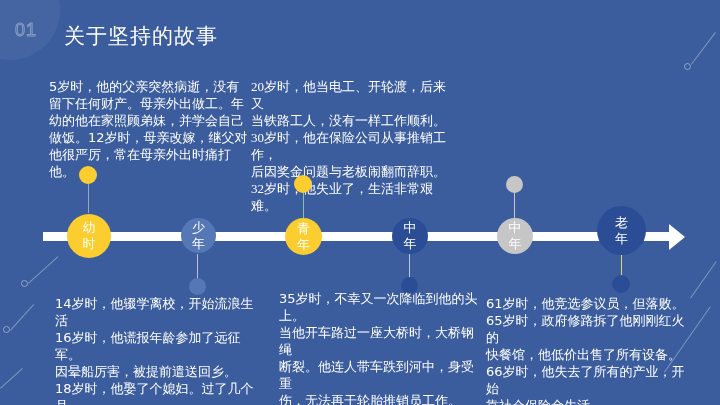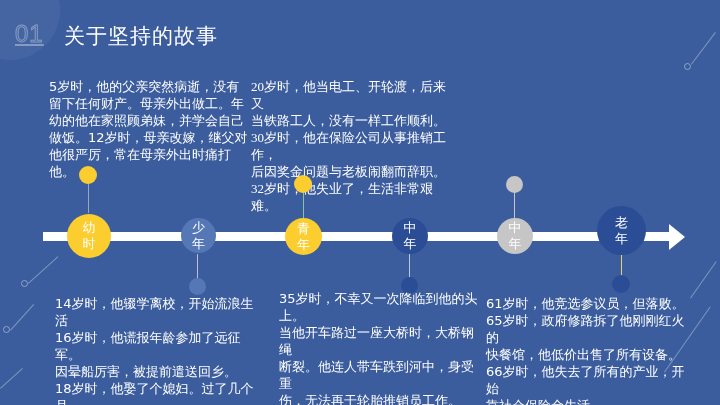--- a/index.html
+++ b/index.html
@@ -1,20 +1,20 @@
 <!DOCTYPE html>
 <html><head>
 <meta charset="utf-8">
 <style>
   * { margin:0; padding:0; box-sizing:border-box; }
   html, body { width:720px; height:405px; overflow:hidden; }
   body { background:#3c5d9d; font-family:"DejaVu Sans","Liberation Sans",sans-serif; position:relative; color:#fff; }
   .slide { position:absolute; left:0; top:0; width:720px; height:405px; background:#3c5d9d; overflow:hidden; }
   .corner-glow { position:absolute; left:-40px; top:-40px; width:100px; height:100px; border-radius:50%; background:rgba(255,255,255,0.05); }
-  .num { position:absolute; left:15px; top:20px; font-size:24px; font-weight:300; color:transparent; -webkit-text-stroke:1px rgba(255,255,255,0.35); letter-spacing:1px; font-family:"Liberation Sans",sans-serif;text-decoration:underline; }
+  .num { position:absolute; left:15px; top:20px; font-size:18px; font-weight:300; color:transparent; -webkit-text-stroke:1px rgba(255,255,255,0.35); letter-spacing:1px; font-family:"Liberation Sans",sans-serif; }
   .title { position:absolute; left:64px; top:22px; font-size:21px; color:#fff; letter-spacing:1px;text-align:center; }
   .text { position:absolute; font-size:13px; line-height:17px; color:#fff; white-space:pre-line; }
   .axis { position:absolute; left:43px; top:232px; width:628px; height:9px; background:#fff; }
   .arrow { position:absolute; left:669px; top:224px; width:0; height:0; border-top:13px solid transparent; border-bottom:13px solid transparent; border-left:16px solid #fff; }
   .node { position:absolute; border-radius:50%; display:flex; flex-direction:column; align-items:center; justify-content:center; color:#fff; font-size:13px; line-height:16px; }
   .dot { position:absolute; border-radius:50%; }
   .stem { position:absolute; width:1px; }
   .deco { position:absolute; height:1px; background:rgba(255,255,255,0.35); transform-origin:0 0; }
   .ring { position:absolute; width:7px; height:7px; border:1px solid rgba(255,255,255,0.4); border-radius:50%; }
 </style>

